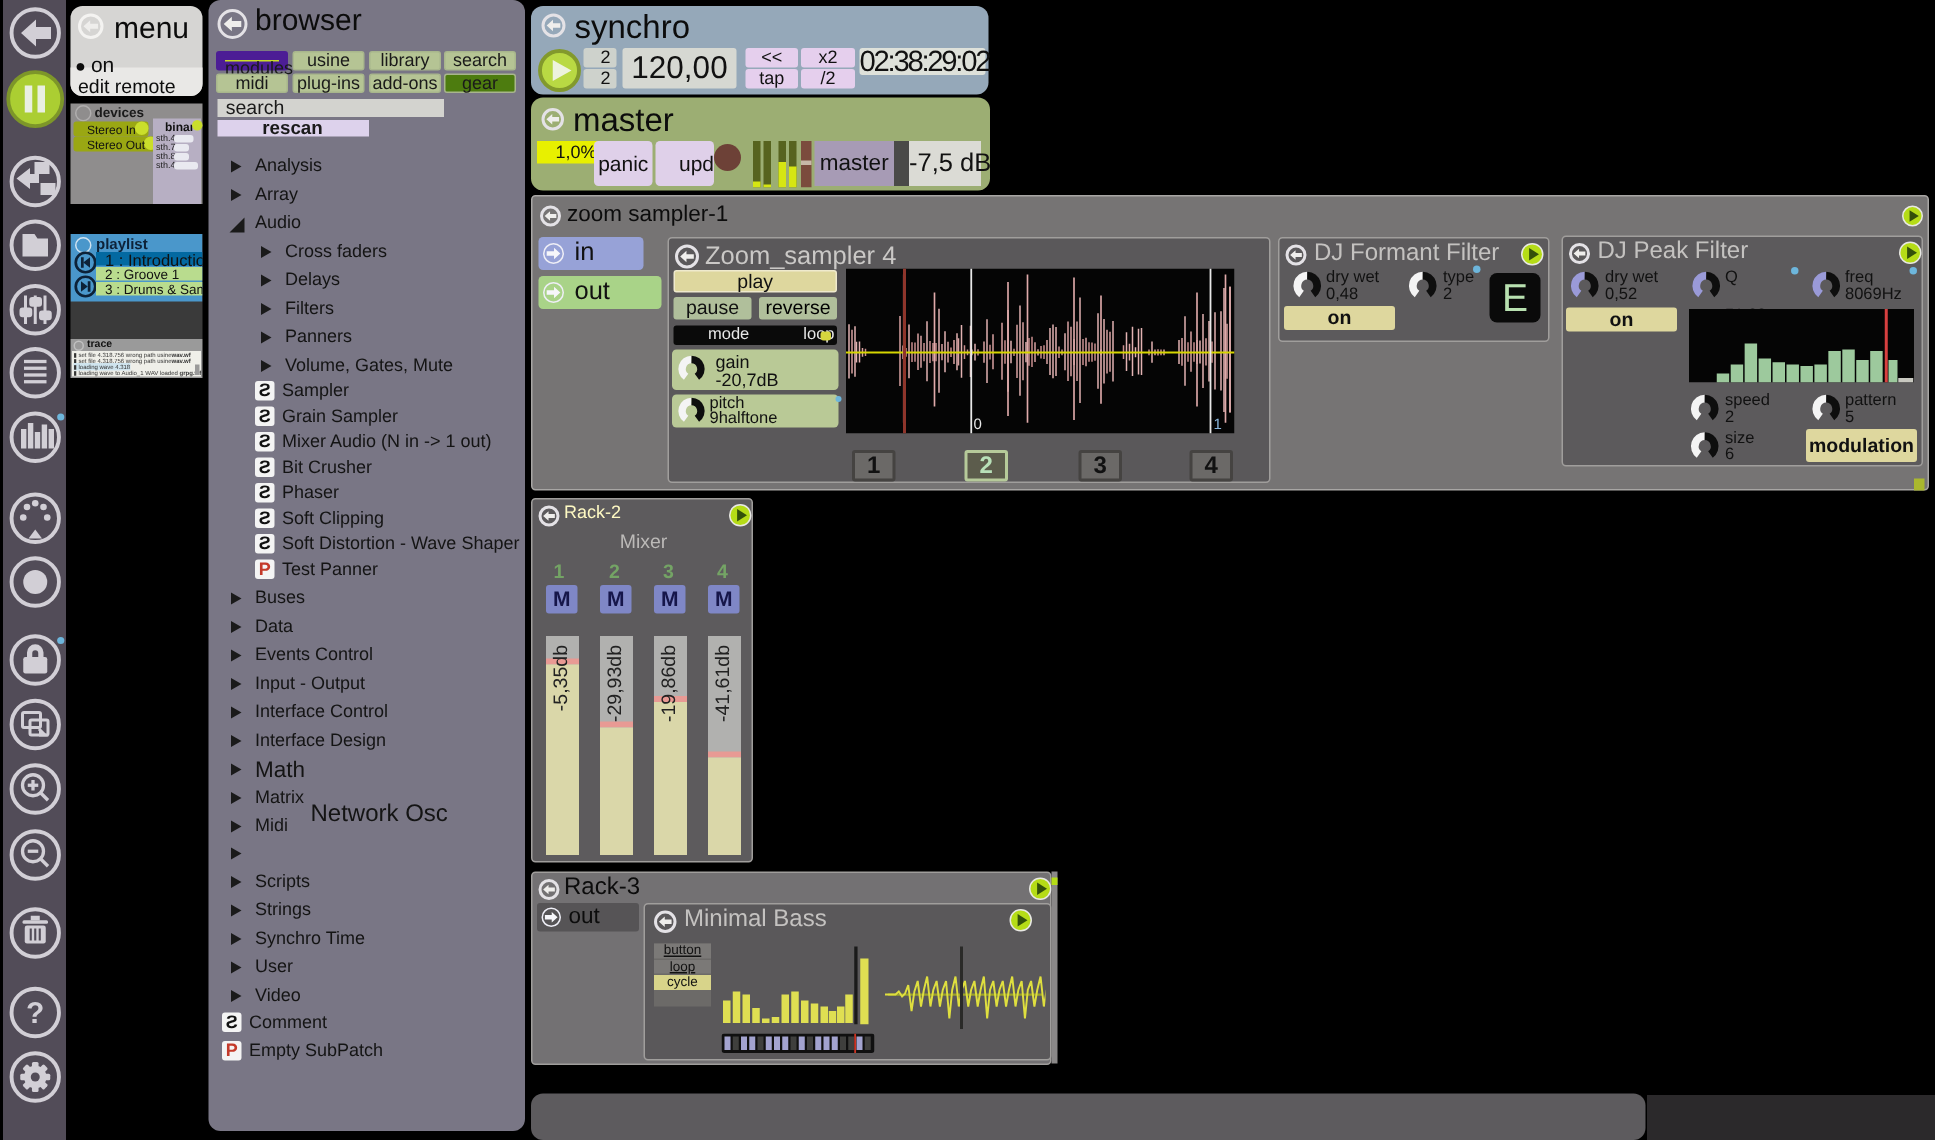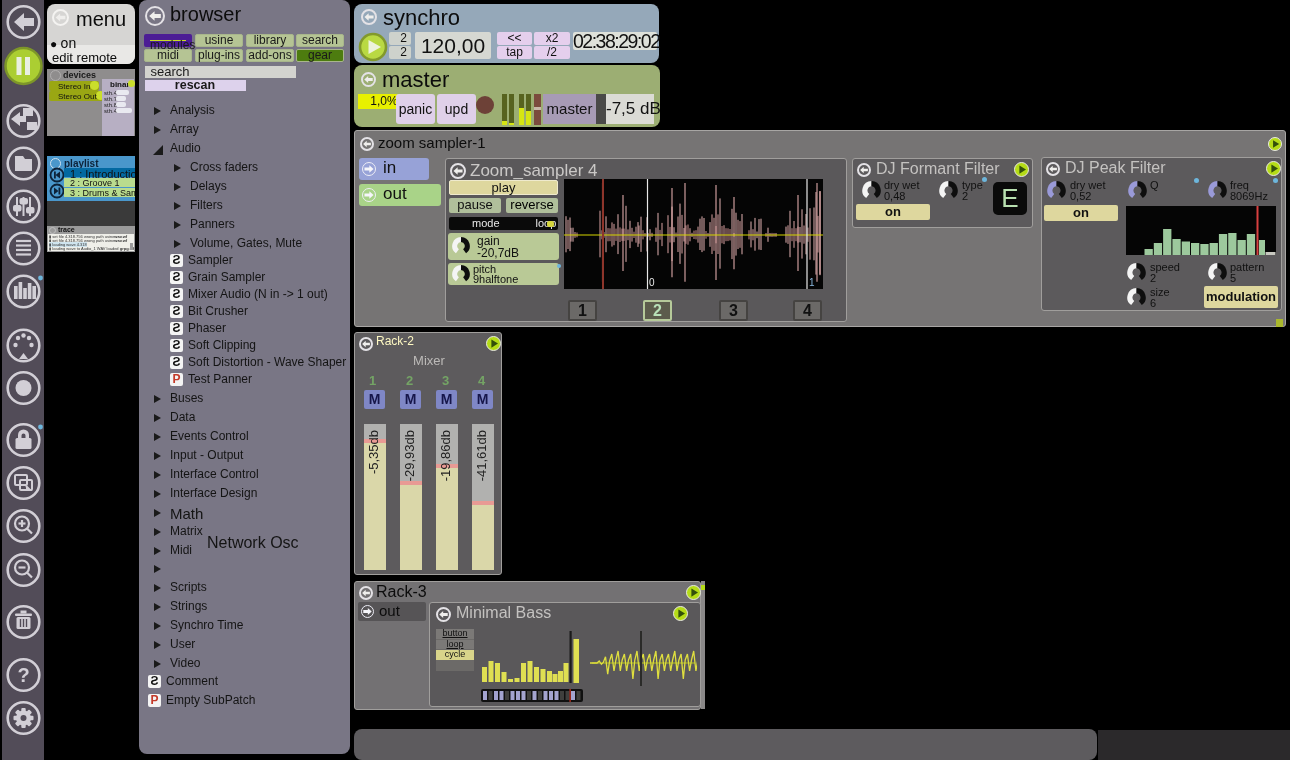--- a/index.html
+++ b/index.html
@@ -310,21 +310,21 @@
 
 <div class="abs" style="left:354px;top:65px;width:306px;height:62px;background:#9cae73;border-radius:8px;">
   <div class="hdrcirc" style="left:7px;top:7px;width:15px;height:15px;">
       <svg viewBox="0 0 20 20" style="position:absolute;left:-1px;top:-1px;width:calc(100% + 2px);height:calc(100% + 2px);">
         <path d="M3.5 10 L9.5 4.6 L9.5 7.8 L16.5 7.8 L16.5 12.2 L9.5 12.2 L9.5 15.4 Z" fill="#efeeec"></path>
       </svg>
     </div>
   <div class="abs" style="left:28px;top:2px;font-size:22px;color:#0c0c0c;">master</div>
   <div class="abs" style="left:4px;top:29px;width:52px;height:15px;background:#e8f000;font-size:12px;line-height:15px;text-align:center;color:#111;">1,0%</div>
   <div class="abs" style="left:42px;top:29px;width:39px;height:30px;background:#dfd0e9;border-radius:3px;font-size:14px;line-height:30px;text-align:center;color:#111;">panic</div>
-  <div class="abs" style="left:83px;top:29px;width:39px;height:30px;background:#dfd0e9;border-radius:3px;font-size:14px;line-height:30px;text-align:center;color:#111;">upd</div>
+  <div class="abs" style="left:83px;top:29px;width:39px;height:30px;background:#dfd0e9;border-radius:3px;font-size:14px;line-height:30px;text-align:right;color:#111;">upd</div>
   <div class="abs" style="left:122px;top:31px;width:18px;height:18px;background:#6d4137;border-radius:50%;"></div>
   <svg class="abs" style="left:148px;top:29px;" width="45" height="31">
     <rect x="0" y="0" width="5" height="31" fill="#57631f"></rect>
     <rect x="7" y="0" width="5" height="31" fill="#57631f"></rect>
     <rect x="0" y="27" width="5" height="4" fill="#d6e612"></rect>
     <rect x="7" y="29" width="5" height="2" fill="#d6e612"></rect>
     <rect x="17" y="0" width="5" height="31" fill="#57631f"></rect>
     <rect x="24" y="0" width="5" height="31" fill="#57631f"></rect>
     <rect x="17" y="14" width="5" height="17" fill="#d6e612"></rect>
     <rect x="24" y="17" width="5" height="14" fill="#d6e612"></rect>

